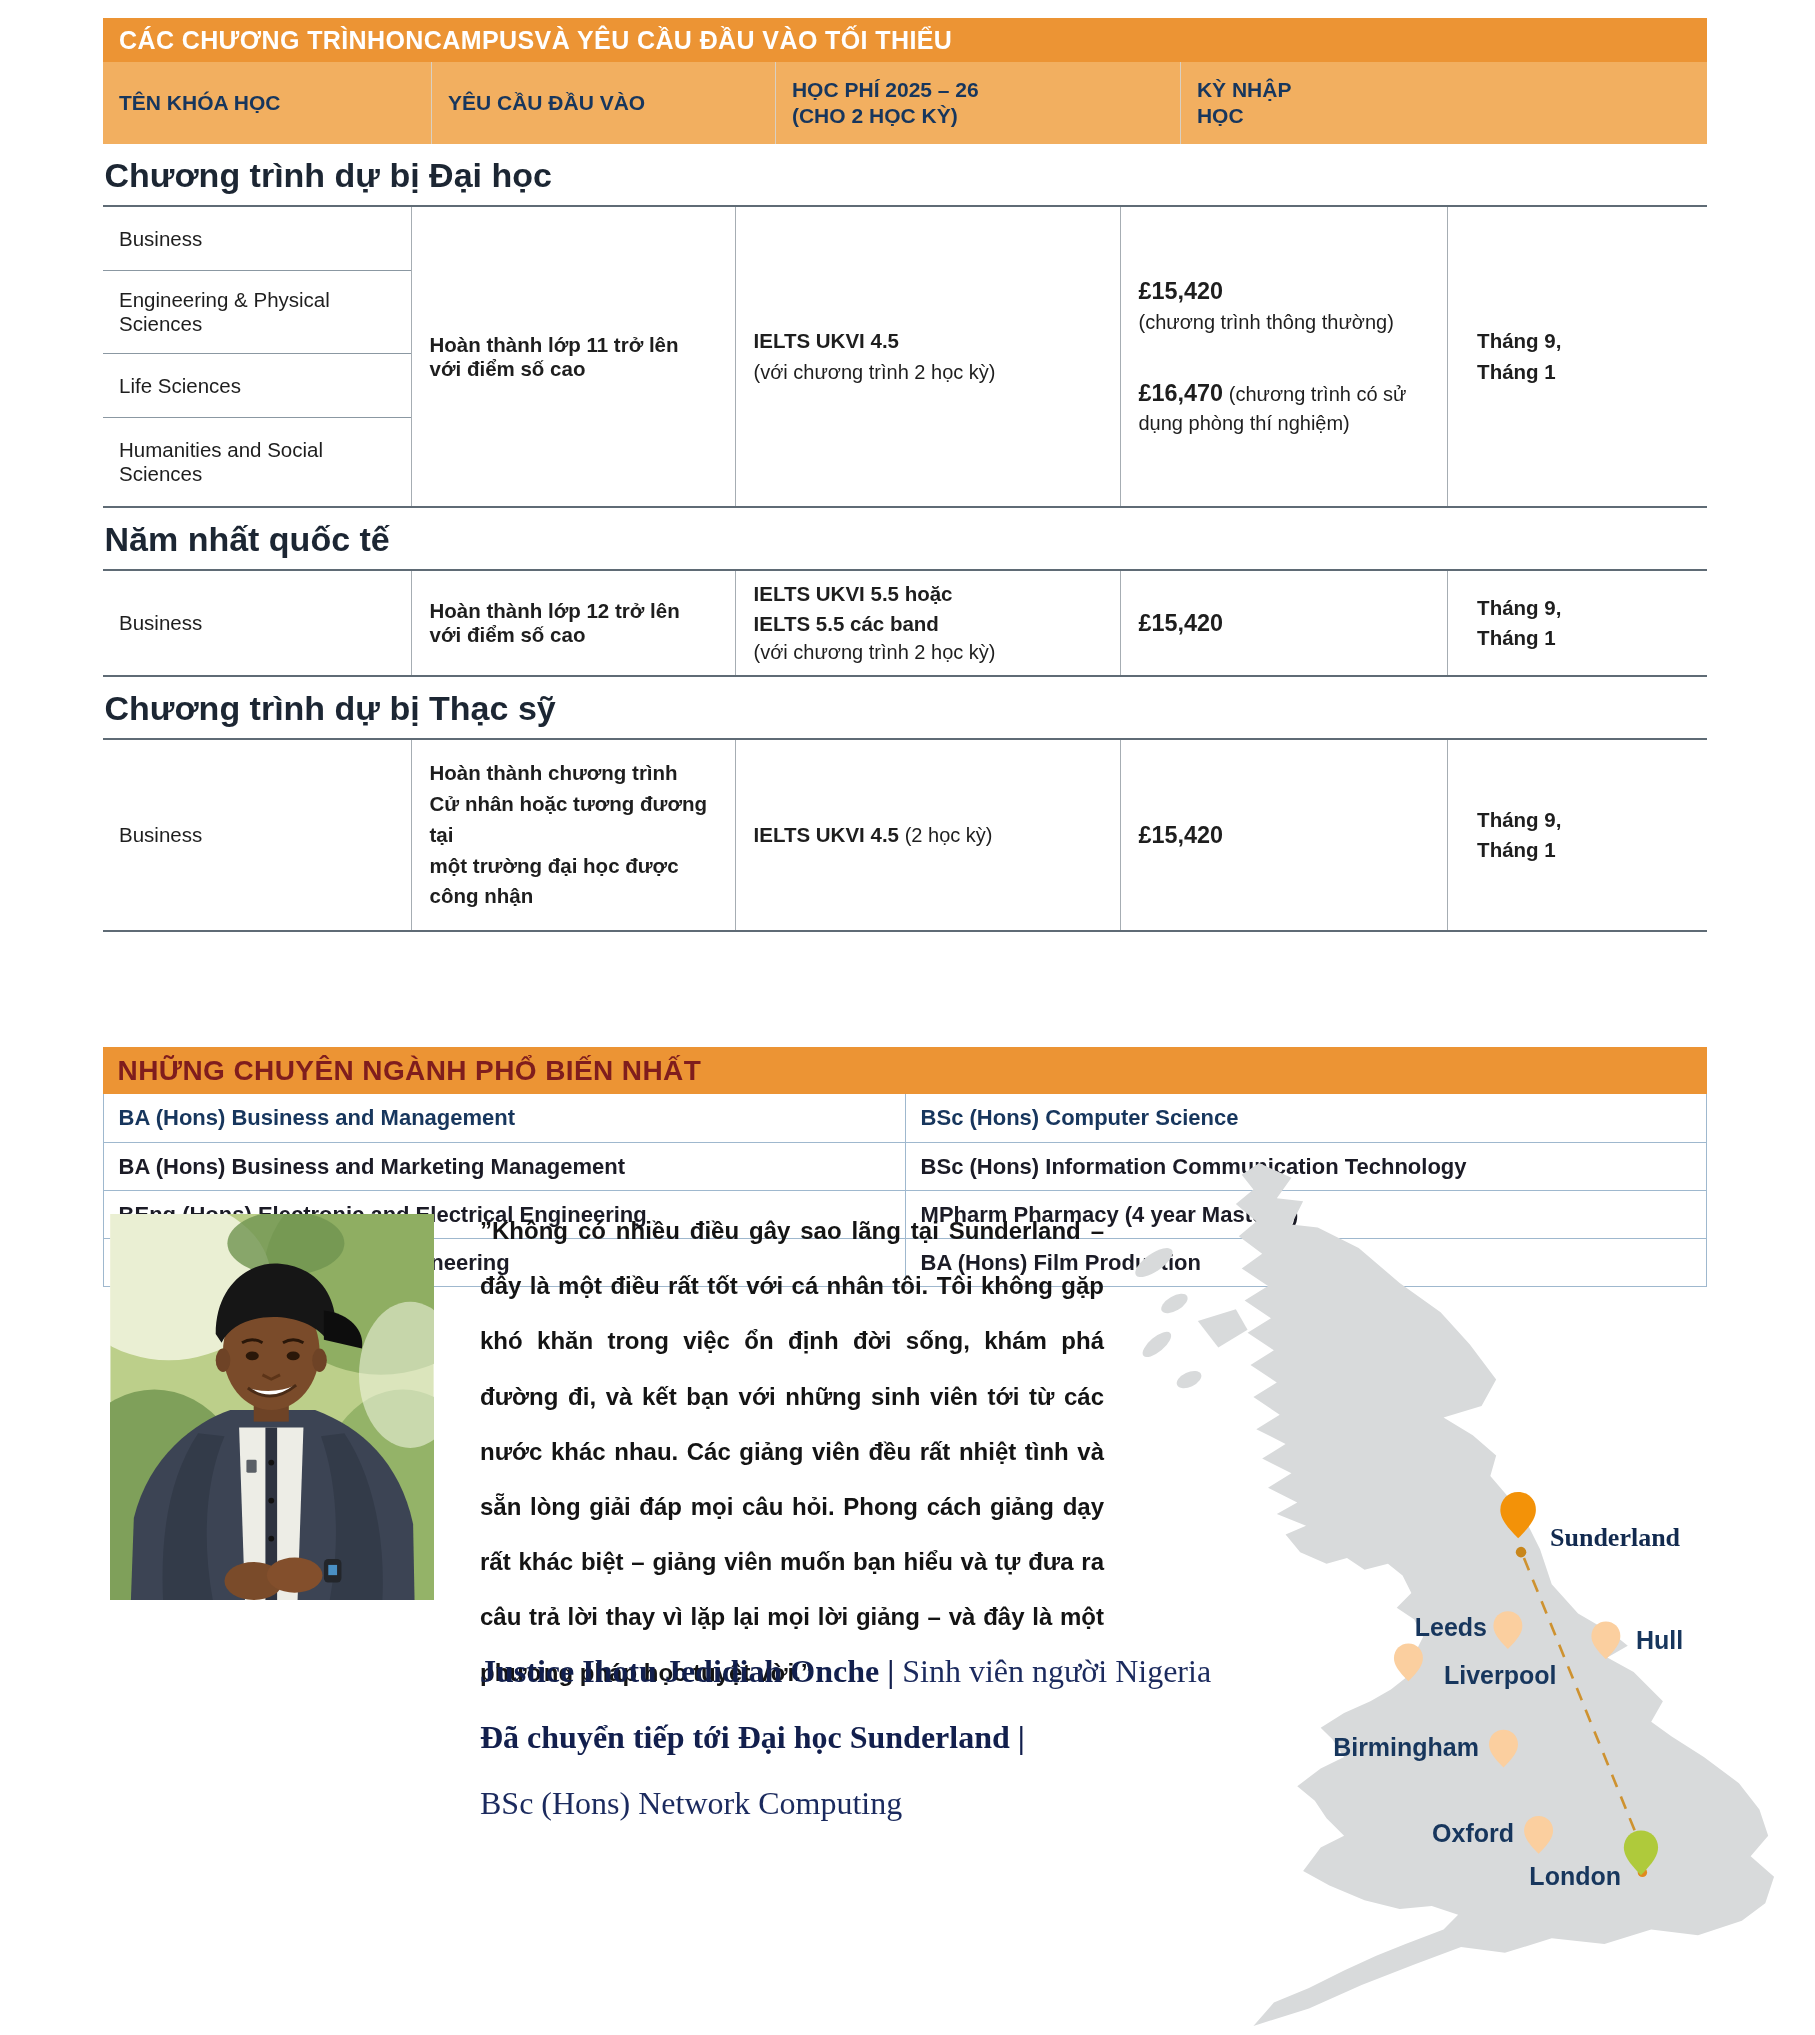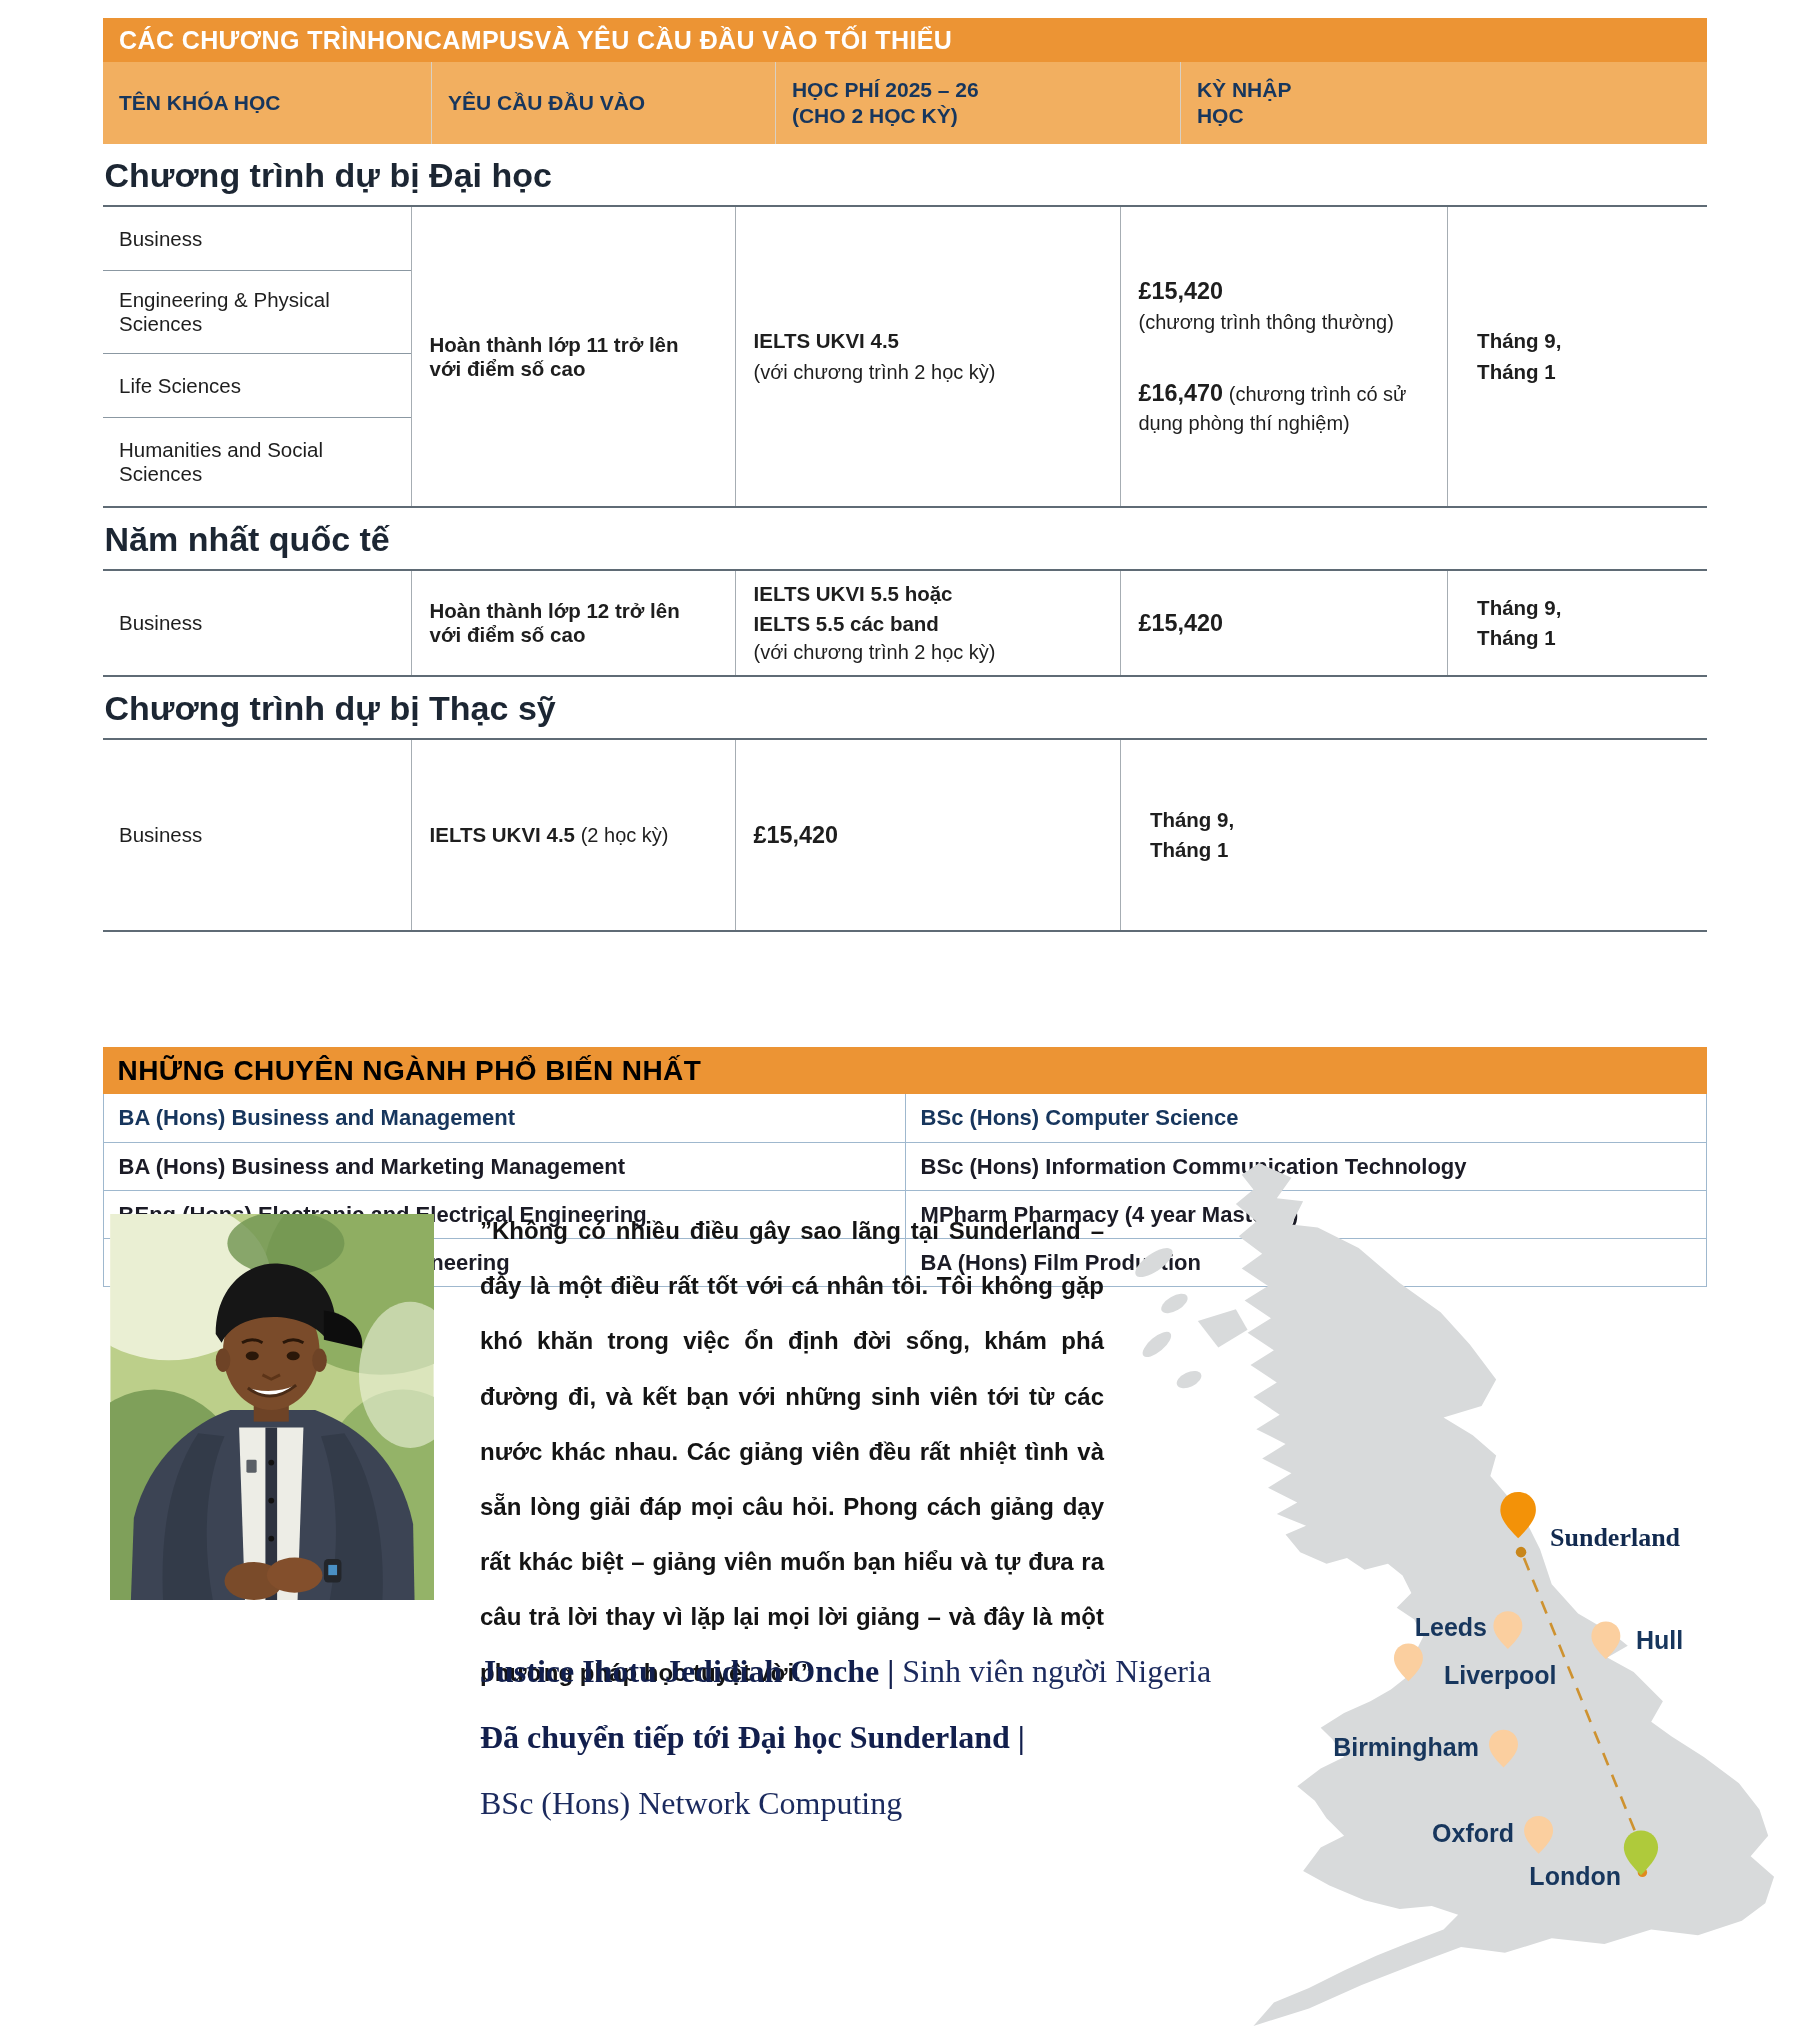--- a/index.html
+++ b/index.html
@@ -27,21 +27,21 @@
   .bold{font-weight:700;}
   .amount{font-weight:700;font-size:23.4px;display:block;}
   .amount.inline{display:inline;}
   .feecell{flex-direction:column;align-items:flex-start;justify-content:center;line-height:1.35;}
   .fee2{margin-top:42px;}
   .note{font-size:20px;}
   .intake{padding-left:29px;font-weight:700;line-height:1.5;}
 
   
   .t2{position:absolute;left:103px;top:1047px;width:1604px;}
-  .t2-titlebar{background:#EC9434;color:#000000;height:47px;display:flex;align-items:center;
+  .t2-titlebar{background:#EC9434;color:#7f1d1d;height:47px;display:flex;align-items:center;
     font-size:28px;font-weight:700;padding-left:14.6px;box-sizing:border-box;letter-spacing:0.4px;}
   .t2-grid{display:grid;grid-template-columns:50% 50%;border:1.5px solid #9FB8CE;border-top:none;}
   .t2-cell{box-sizing:border-box;height:48px;display:flex;align-items:center;padding-left:14.6px;
     font-size:22px;font-weight:700;color:#1B1B26;border-top:1.5px solid #9FB8CE;}
   .t2-cell.r{border-left:1.5px solid #9FB8CE;}
   .t2-cell.row0{border-top:none;color:#17365D;}
   .t2-cell.navy{color:#17365D;}
 
   
   .photo{position:absolute;left:110px;top:1214px;width:324px;height:386px;overflow:hidden;}
@@ -118,20 +118,24 @@
       <div class="cell vline">
         <span class="amount inline">£15,420</span>
       </div>
       <div class="cell vline pre intake">Tháng 9,
 Tháng 1</div>
     </div>
 
     <div class="sec-heading">Chương trình dự bị Thạc sỹ</div>
     <div class="secgrid" style="grid-template-rows:190px;">
       <div class="cell course last">Business</div>
+      <div class="cell vline pre semib" style="line-height:1.5;">Hoàn thành chương trình
+Cử nhân hoặc tương đương tại
+một trường đại học được
+công nhận</div>
       <div class="cell vline">
         <span class="bold">IELTS UKVI 4.5</span>&nbsp;<span class="note">(2 học kỳ)</span>
       </div>
       <div class="cell vline">
         <span class="amount inline">£15,420</span>
       </div>
       <div class="cell vline pre intake">Tháng 9,
 Tháng 1</div>
     </div>
   </div>

